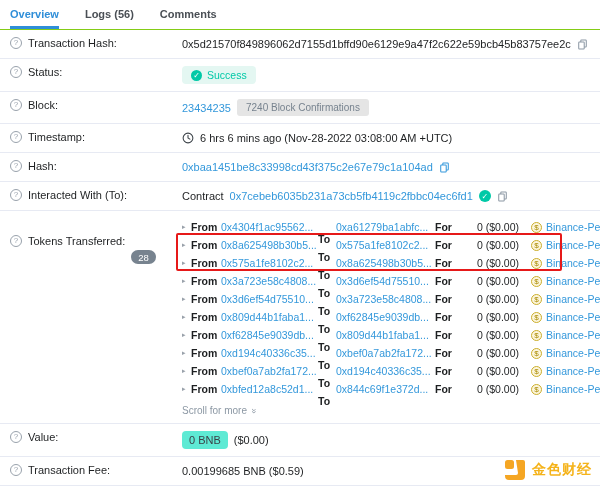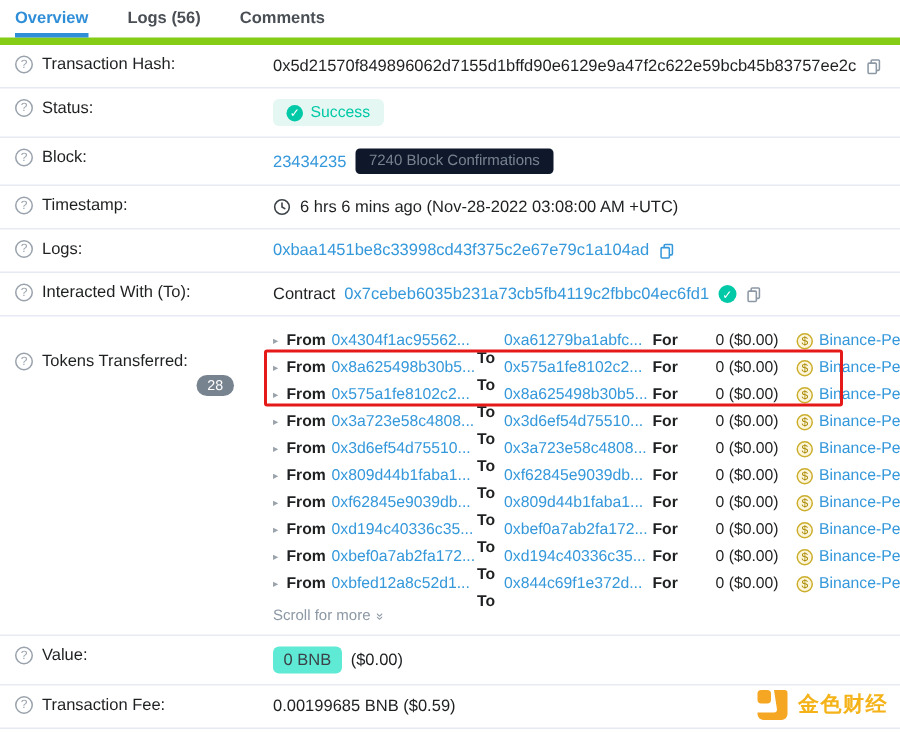--- a/index.html
+++ b/index.html
@@ -3,38 +3,38 @@
 <meta charset="utf-8">
 <style>
   * { box-sizing: border-box; }
   html,body { margin:0; padding:0; }
   body {
     width:600px; height:488px; position:relative; overflow:hidden;
     background:#ffffff; color:#1e2022;
     font-family:"Liberation Sans", sans-serif; font-size:11px;
   }
   
-  .tabs { display:flex; gap:26px; padding:0 10px; border-bottom:5px solid #84cc16; height:30px; align-items:stretch;text-align:right; }
+  .tabs { display:flex; gap:26px; padding:0 10px; border-bottom:1px solid #84cc16; height:30px; align-items:stretch;text-align:right; }
   .tab { display:flex; align-items:center; font-weight:700; color:#4a4f55; cursor:pointer;
          border-bottom:3px solid transparent; padding-top:2px; }
   .tab.active { color:#2f8ed8; border-bottom-color:#2f8ed8; }
   
   .row { display:flex; align-items:flex-start; padding:7px 10px; border-bottom:1px solid #e7eaf3; }
   .row-label { width:172px; flex:none; display:flex; align-items:center; gap:6px; color:#1e2022; }
   .q-icon { width:12px; height:12px; flex:none; border:1px solid #99a2ac; border-radius:50%;
             color:#99a2ac; font-size:8px; line-height:10px; display:inline-flex;
             align-items:center; justify-content:center; }
   .row-value { flex:1; display:flex; align-items:center; gap:6px; min-height:14px; }
   .link { color:#3498db; cursor:pointer; text-decoration:none; }
   .copy-icon { width:11px; height:11px; display:inline-block; cursor:pointer; }
   .badge-success { display:inline-flex; align-items:center; gap:5px; background:#e4f7f2; color:#00c9a7;
                    padding:3px 9px; border-radius:4px; font-size:10.5px; }
   .check-circle { width:11px; height:11px; flex:none; background:#00c9a7; border-radius:50%; color:#fff;
                   font-size:8px; line-height:11px; display:inline-flex; align-items:center; justify-content:center; }
-  .badge-confirm { background:#0f172a; color:#77838f; padding:3px 9px; border-radius:3px; font-size:10px; }
+  .badge-confirm { background:#e5e5e5; color:#77838f; padding:3px 9px; border-radius:3px; font-size:10px; }
   .count-badge { background:#77838f; color:#fff; border-radius:9px; padding:1.5px 7px; font-size:9.5px;margin-top:32px; }
   .clock-icon { width:12px; height:12px; display:inline-block; }
   
   .transfers { position:relative; display:flex; flex-direction:column; }
   .transfer-row { display:flex; align-items:center; height:18px; font-size:10.5px; white-space:nowrap; }
   .tr-arrow { color:#9aa2ab; font-size:7px; width:9px; flex:none; }
   .w-lbl { font-weight:700; }
   .f-from { width:30px; flex:none; }
   .a-from { width:97px; flex:none; }
   .f-to { width:18px; flex:none;margin-top:24px; }
@@ -116,21 +116,21 @@
         <circle cx="8" cy="8" r="6.5" fill="none" stroke="#3b4248" stroke-width="1.4"></circle>
         <path d="M8 4.5V8l2.5 1.5" fill="none" stroke="#3b4248" stroke-width="1.4" stroke-linecap="round"></path>
       </svg>
     <span>6 hrs 6 mins ago (Nov-28-2022 03:08:00 AM +UTC)</span>
   </div>
 </div>
 
 <div class="row">
   <div class="row-label">
     <span class="q-icon">?</span>
-    <span>Logs:</span>
+    <span>Hash:</span>
   </div>
   <div class="row-value">
     <a class="link">0xbaa1451be8c33998cd43f375c2e67e79c1a104ad</a>
     <svg class="copy-icon" viewBox="0 0 16 16">
         <path fill="none" stroke="#3498db" stroke-width="1.5" d="M5.5 4.5v-2a1 1 0 0 1 1-1h6a1 1 0 0 1 1 1v8a1 1 0 0 1-1 1h-2"></path>
         <rect x="2.5" y="4.5" width="8" height="10" rx="1" fill="none" stroke="#3498db" stroke-width="1.5"></rect>
       </svg>
   </div>
 </div>
 

